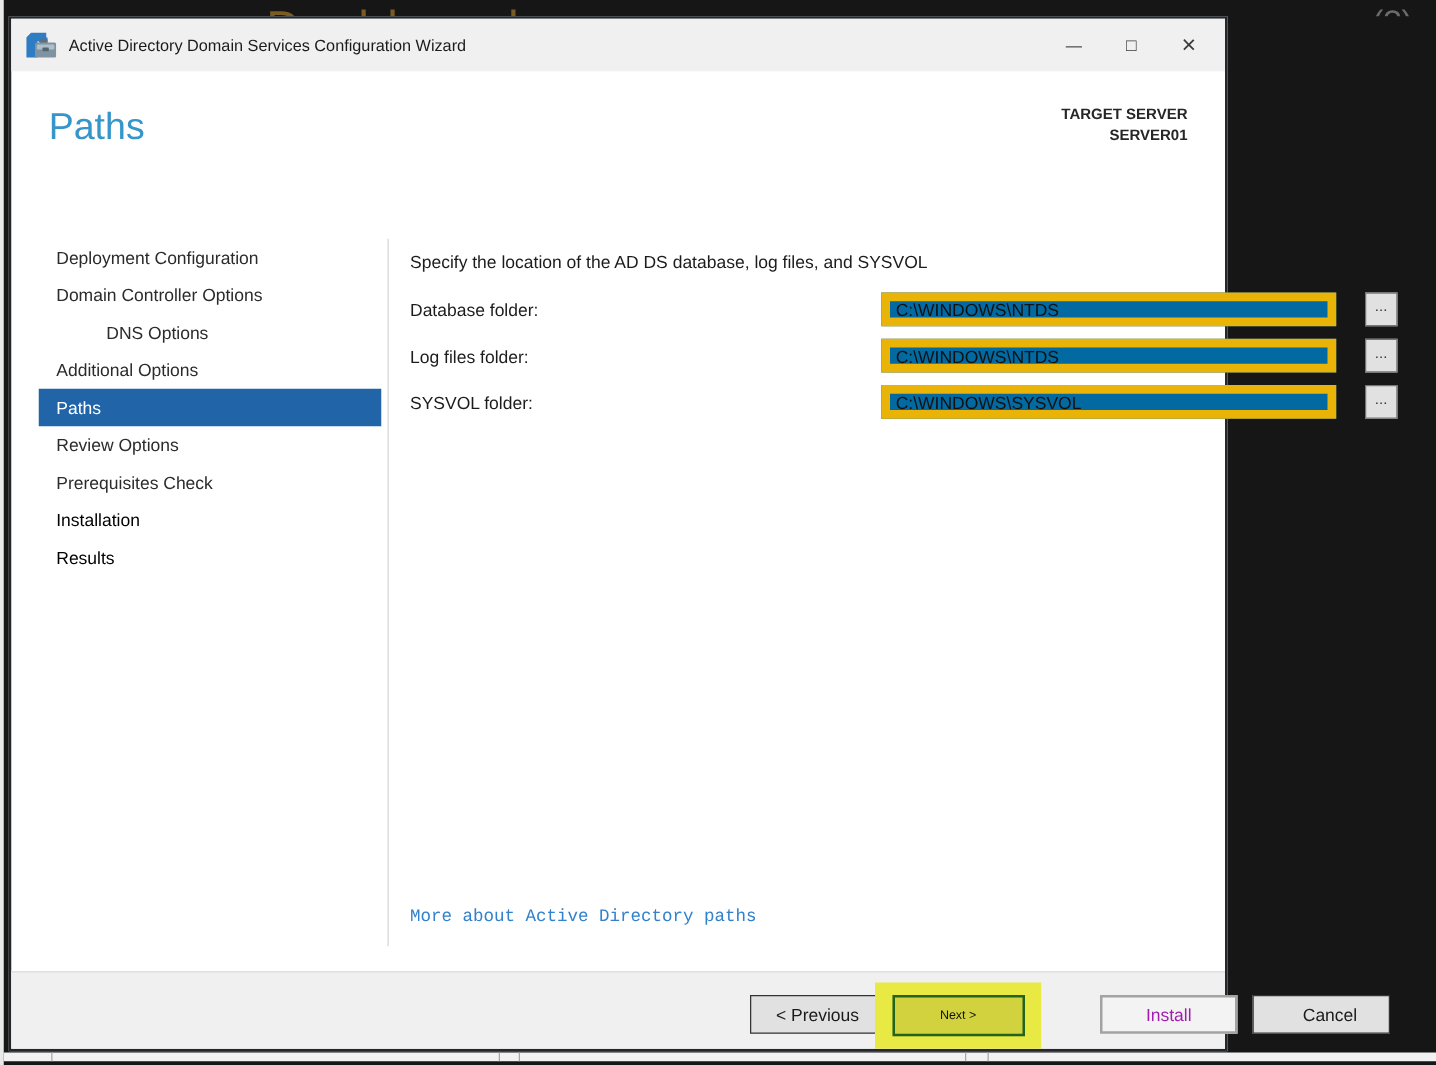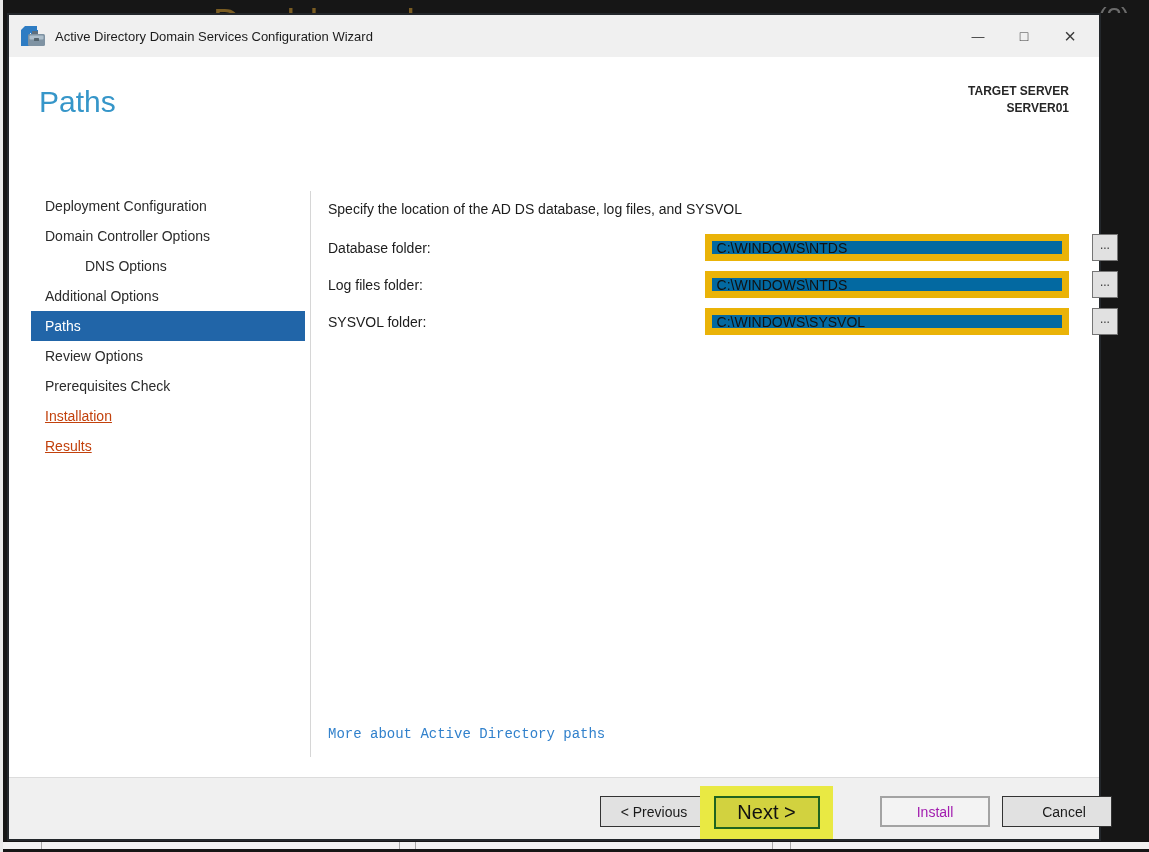--- a/index.html
+++ b/index.html
@@ -14,21 +14,21 @@
   
   .bg-left-strip { position:absolute; left:0; top:0; width:3px; height:852px; background:#e9e9e9; }
   .bg-top-strip { position:absolute; left:0; top:0; width:1149px; height:13px; overflow:hidden; }
   .bg-top-strip .frag-dash { position:absolute; left:213px; top:2px; font-size:38px; font-weight:300; color:#7a5c22; letter-spacing:2px; }
   .bg-top-strip .frag-right { position:absolute; left:1098px; top:2px; font-size:26px; color:#6b6b6b; }
   .bg-bottom-strip { position:absolute; left:3px; top:842px; width:1146px; height:7px; background:#f2f2f2; }
   .bg-bottom-strip .vline { position:absolute; top:0; width:1px; height:7px; background:#a8a8a8; }
 
   
   .dialog {
-    position:absolute; left:7px; top:13px; width:1094px; height:828px;
+    position:absolute; left:7px; top:13px; width:975px; height:828px;
     background:#ffffff; border:2px solid #23272b;
   }
 
   .titlebar {
     position:absolute; left:0; top:0; right:0; height:42px;
     background:#f0f0f0; display:flex; align-items:center; padding-left:12px;
   }
   .titlebar .app-icon { width:24px; height:21px; margin-right:10px; flex:0 0 auto; }
   .titlebar .title-text { font-size:13px; color:#1b1b1b; }
   .win-controls { position:absolute; right:6px; top:0; height:42px; display:flex; }
@@ -38,21 +38,21 @@
   .win-btn.close { font-size:20px; }
 
   .page-title { position:absolute; left:30px; top:70px; font-size:30px; font-weight:300; color:#3696c9; }
   .target-server { position:absolute; right:30px; top:68px; text-align:right; font-size:12px; font-weight:bold; color:#262626; line-height:17px; }
 
   
   .sidebar { position:absolute; left:22px; top:176px; width:274px; }
   .nav-item { height:30px; line-height:30px; padding-left:14px; font-size:14px; color:#2b2b2b; cursor:default; white-space:nowrap; }
   .nav-item.indent { padding-left:54px; }
   .nav-item.selected { background:#2165a8; color:#ffffff; }
-  .nav-item.disabled { color:#c2410c;text-decoration:underline; }
+  .nav-item.disabled { color:#000000; }
 
   .v-divider { position:absolute; left:301px; top:176px; width:1px; height:566px; background:#d6d6d6; }
 
   
   .instruction { position:absolute; left:319px; top:186px; font-size:14px; color:#1c1c1c; }
   .fields { position:absolute; left:319px; top:219px; width:790px; }
   .field-row { display:flex; align-items:center; height:27px; margin-bottom:10px;gap:16px; }
   .field-label { width:372px; font-size:14px; color:#1c1c1c; }
   .field-input {
     width:375px; height:27px; border:7px solid #eab308; background:#0369a1;
@@ -78,21 +78,21 @@
   }
   .btn-previous { left:591px; width:108px; }
   .btn-install { left:871px; width:110px; background:#f3f3f3; border:2px solid #a3a3a3; color:#a21caf; }
   .btn-cancel { left:993px; width:110px;padding-left:14px; }
   .next-highlight {
     position:absolute; left:691px; top:8px; width:133px; height:53px;
     background:#e9e943; display:flex; align-items:center; justify-content:center;
   }
   .btn-next {
     position:static; width:106px; height:33px; background:#d2d23f;
-    border:2px solid #20641f; color:#111; font-size:20px;
+    border:2px solid #20641f; color:#111; font-size:10px;
     font-family:"Liberation Sans","DejaVu Sans",sans-serif;
   }
 </style>
 </head>
 <body>
 
 <div class="bg-left-strip"></div>
 <div class="bg-top-strip">
   <span class="frag-dash">Dashboard</span>
   <span class="frag-right">(?)</span>

